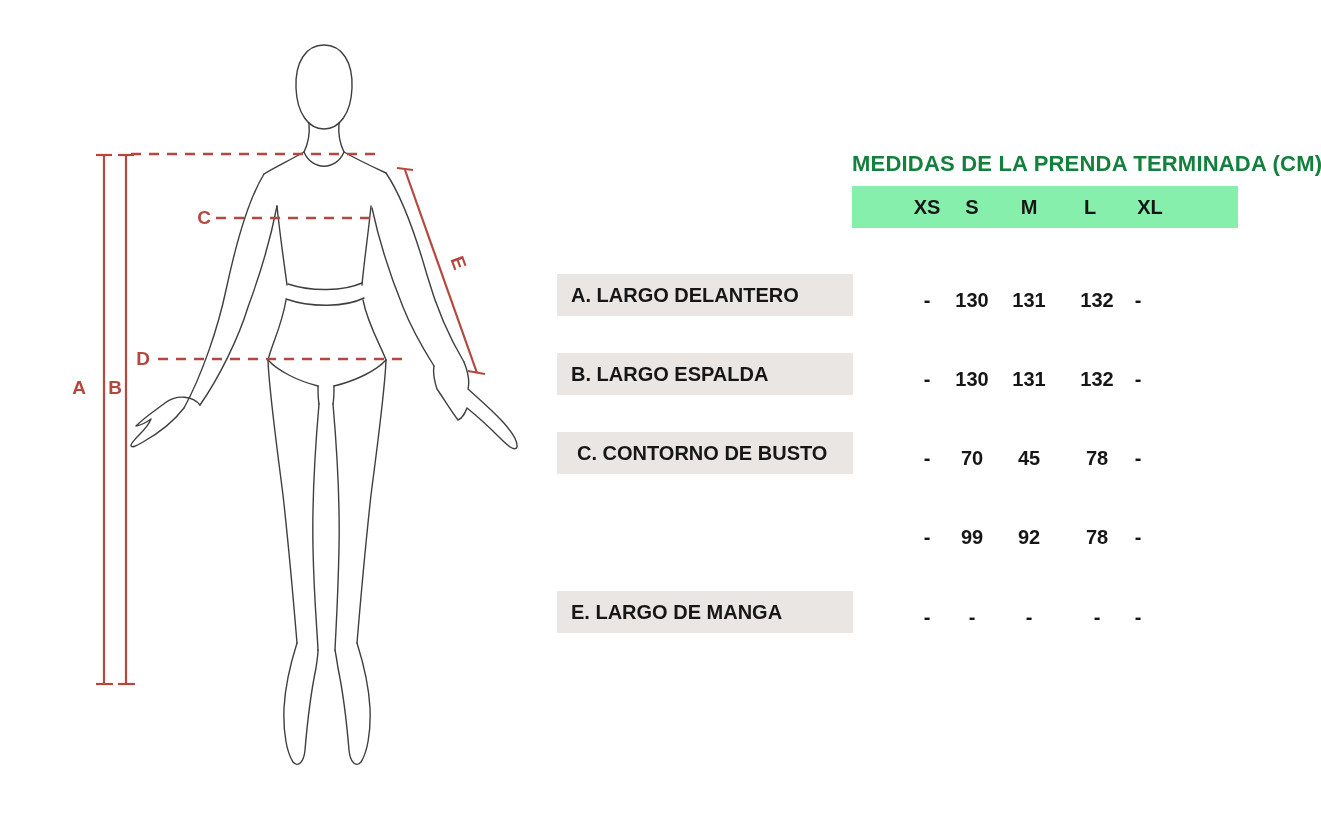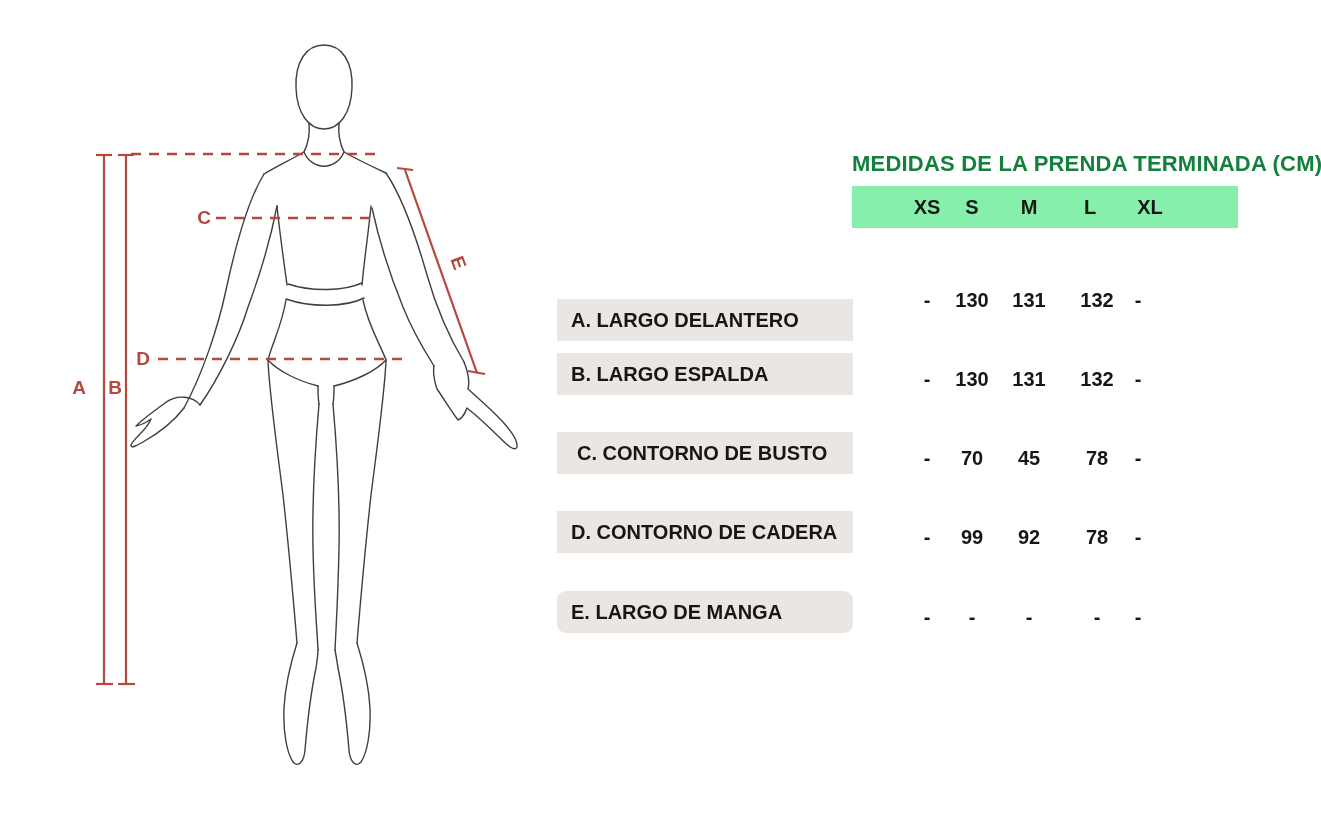--- a/index.html
+++ b/index.html
@@ -81,25 +81,25 @@
   }
   .val {
     position: absolute;
     transform: translateX(-50%);
     line-height: 42px;
     font-size: 20px;
     font-weight: 700;
     white-space: nowrap;
   }
   
-  .r0 { top: 129px; margin-top: 25px; } .v0 { top: 134px; }
+  .r0 { top: 129px; } .v0 { top: 134px; }
   .r1 { top: 208px; } .v1 { top: 213px; }
   .r2 { top: 287px; padding-left: 20px; } .v2 { top: 292px; }
   .r3 { top: 366px; } .v3 { top: 371px; }
-  .r4 { top: 446px; border-radius: 9px; } .v4 { top: 451px; }
+  .r4 { top: 446px; } .v4 { top: 451px; }
   
   .c0 { left: 370px; }
   .c1 { left: 415px; }
   .c2 { left: 472px; }
   .c3 { left: 540px; text-align: center; }
   .c4 { left: 581px; }
   
   .hc0 { left: 75px; }
   .hc1 { left: 120px; }
   .hc2 { left: 177px; }
@@ -221,21 +221,20 @@
     <span class="val v1 c3">132</span>
     <span class="val v1 c4">-</span>
 
     <div class="row-label r2">C. CONTORNO DE BUSTO</div>
     <span class="val v2 c0">-</span>
     <span class="val v2 c1">70</span>
     <span class="val v2 c2">45</span>
     <span class="val v2 c3">78</span>
     <span class="val v2 c4">-</span>
 
-    <div class="row-label r3">D. CONTORNO DE CADERA</div>
     <span class="val v3 c0">-</span>
     <span class="val v3 c1">99</span>
     <span class="val v3 c2">92</span>
     <span class="val v3 c3">78</span>
     <span class="val v3 c4">-</span>
 
     <div class="row-label r4">E. LARGO DE MANGA</div>
     <span class="val v4 c0">-</span>
     <span class="val v4 c1">-</span>
     <span class="val v4 c2">-</span>

